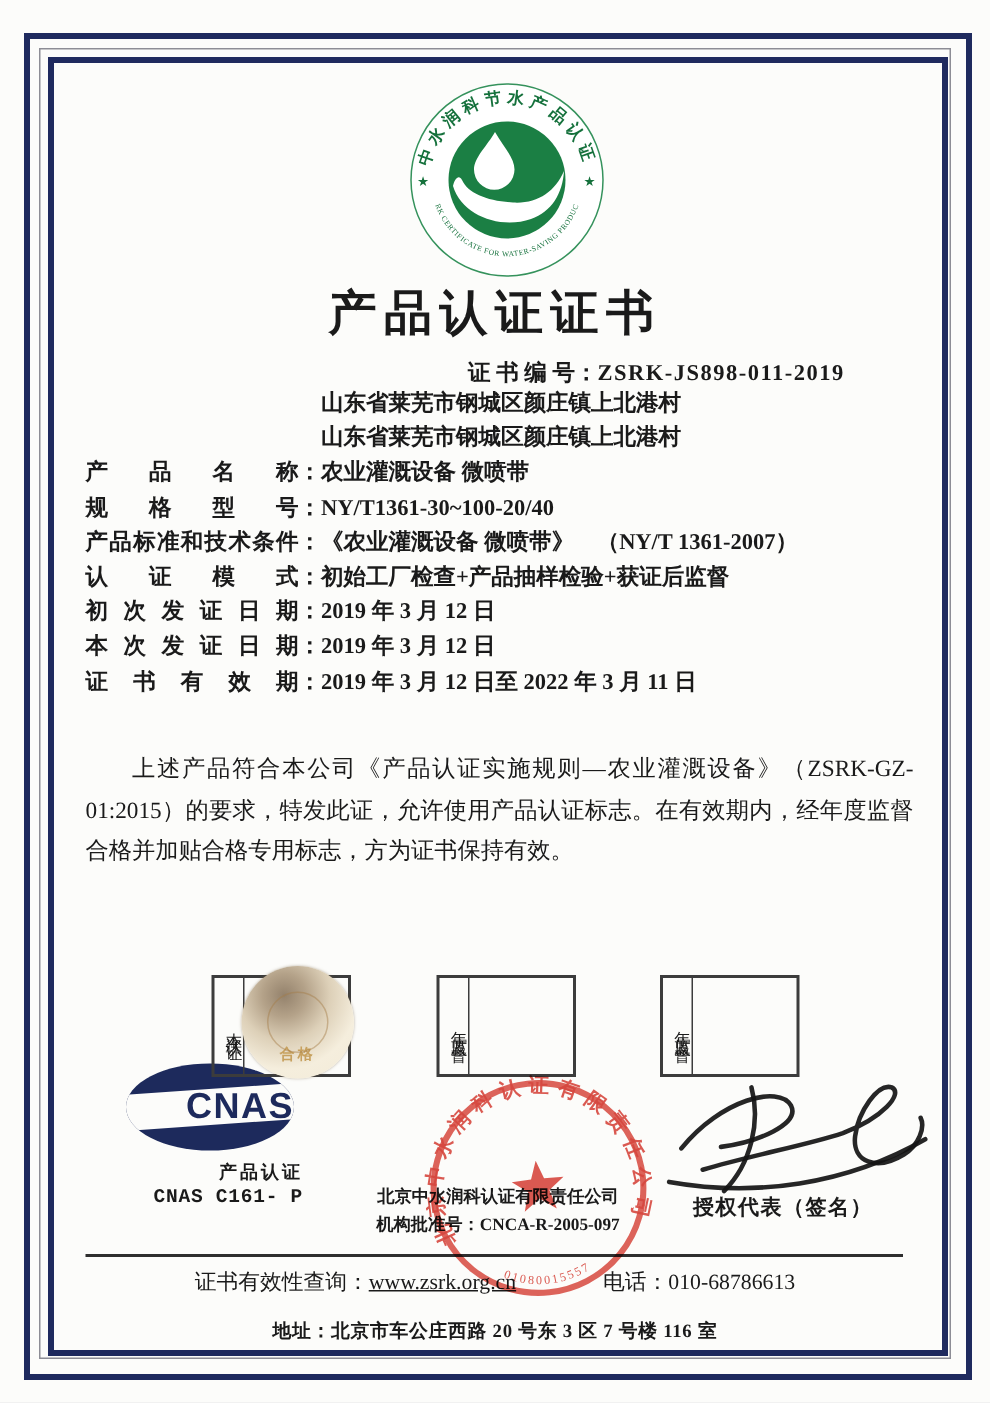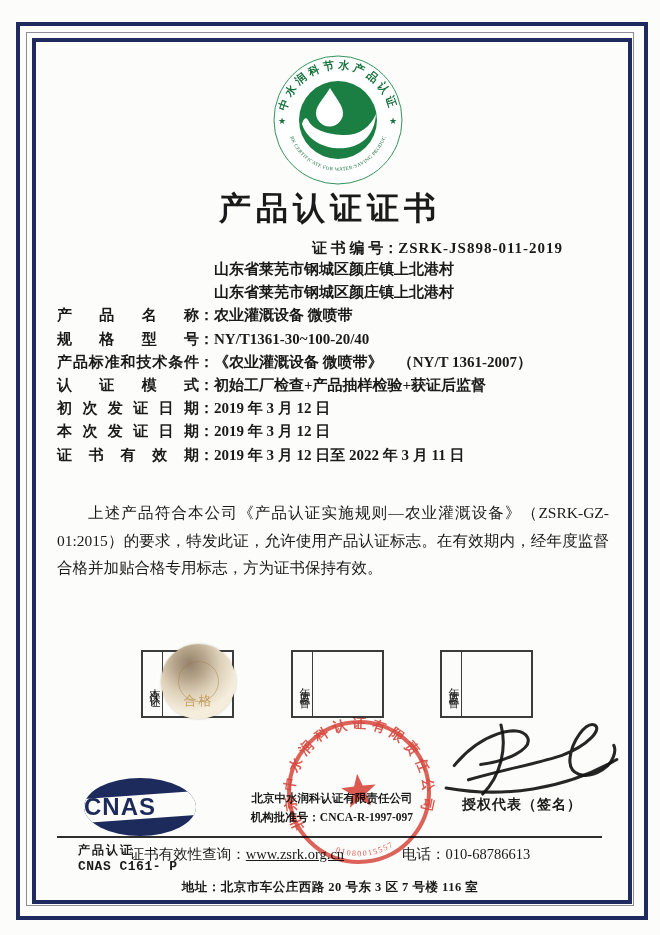--- a/index.html
+++ b/index.html
@@ -27,23 +27,23 @@
   .stampbox{position:absolute;top:650px;width:89px;height:64px;border:2px solid #3c3c3c;
             display:flex;background:transparent;z-index:1;}
   .b1{left:141px;}  .b2{left:291px;}  .b3{left:440px;}
   .vlabel{width:19px;border-right:1.5px solid #3c3c3c;writing-mode:vertical-rl;
           text-orientation:upright;font-size:11px;letter-spacing:3px;text-align:center;padding-top:2px;}
   .sticker{position:absolute;left:161px;top:644px;width:75px;height:75px;border-radius:50%;z-index:3;
            background:radial-gradient(circle at 38% 26%, #94826c 0%, #b4a289 20%, #ddd0b8 42%, #f5eedd 68%, #f2ead7 100%);
            box-shadow:0 0 2px rgba(120,100,70,.5);display:flex;align-items:flex-end;justify-content:center;}
   .sticker::before{content:"";position:absolute;inset:17px;border-radius:50%;
            border:1px solid rgba(165,125,70,.45);}
-  .sticker span{color:#c7a15f;font-size:13px;font-weight:normal;letter-spacing:2px;margin-bottom:9px;}
+  .sticker span{color:#c7a15f;font-size:10px;font-weight:bold;letter-spacing:2px;margin-bottom:9px;}
 
-  .cnas{position:absolute;left:78px;top:778px;width:124px;text-align:left;}
+  .cnas{position:absolute;left:78px;top:709px;width:124px;text-align:right;}
   .cnas-logo{position:relative;width:112px;height:58px;margin:0 auto;background:#1d2a5c;
              border-radius:50%;overflow:hidden;}
   .cnas-band{position:absolute;left:-10px;right:-10px;top:17px;height:24px;background:#fcfcfa;
              transform:rotate(-4deg);}
   .cnas-word{position:absolute;left:0;right:0;top:15px;color:#1d2a5c;
              font-family:"Liberation Sans",sans-serif;font-weight:bold;font-size:24px;letter-spacing:1px;}
   .cnas-cap1{margin-top:6px;font-size:12px;font-weight:bold;letter-spacing:2px;}
   .cnas-cap2{font-family:Liberation Mono, monospace;font-size:13px;font-weight:bold;letter-spacing:.5px;}
 
   .issuer{position:absolute;left:240px;top:789px;width:184px;text-align:center;font-weight:bold;z-index:2;}
@@ -127,21 +127,21 @@
     <div class="cnas-logo">
       <div class="cnas-band"></div>
       <div class="cnas-word">CNAS</div>
     </div>
     <div class="cnas-cap1">产品认证</div>
     <div class="cnas-cap2">CNAS C161- P</div>
   </div>
 
   <div class="issuer">
     <div>北京中水润科认证有限责任公司</div>
-    <div><span>机构批准号：</span><span>CNCA-R-1997-097</span></div>
+    <div><span>机构批准号：</span><span>CNCA-R-2005-097</span></div>
   </div>
 
   <svg class="seal" viewBox="-75 -75 150 150">
     <defs>
       <path id="sealArc" d="M -57,30 A 64 64 0 1 1 57,30"></path>
       <path id="sealNum" d="M -36,52 A 63 63 0 0 0 36,52"></path>
     </defs>
     <circle r="69" fill="none" stroke="#d6392f" stroke-width="4" opacity="0.85"></circle>
     <text font-size="13.5" font-weight="bold" fill="#d6392f" letter-spacing="5" opacity="0.9">
       <textPath href="#sealArc" startOffset="50%" text-anchor="middle">北京中水润科认证有限责任公司</textPath>

